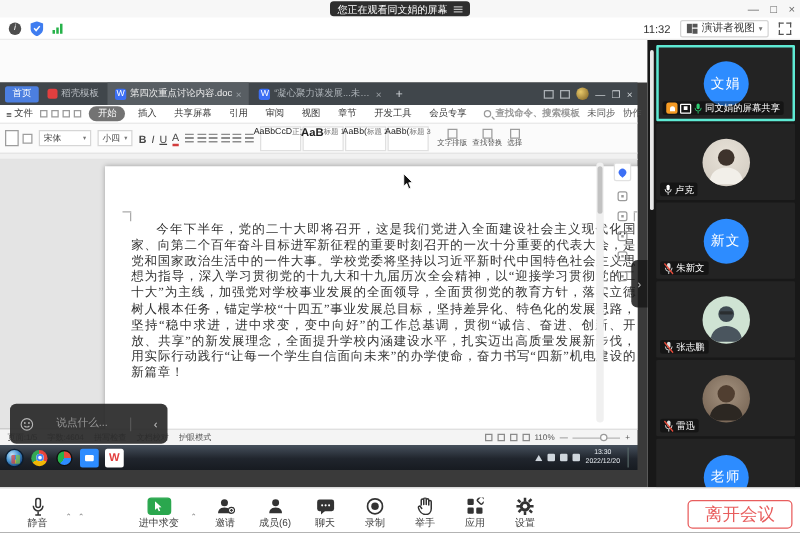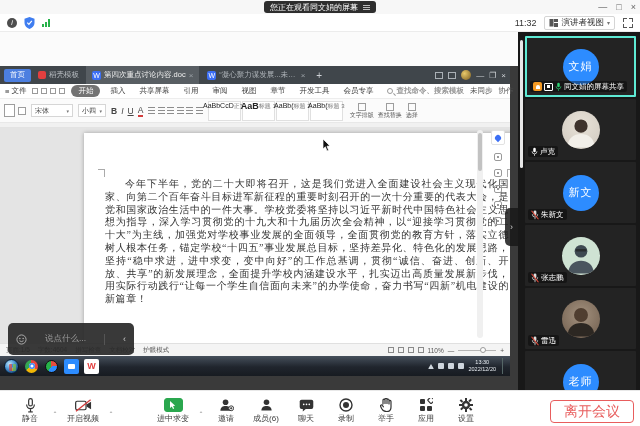--- a/index.html
+++ b/index.html
@@ -558,30 +558,20 @@
             <rect x="4" y="0.5" width="4" height="8" rx="2" fill="none" stroke="#333" stroke-width="1.3"></rect>
             <path d="M1.8 7 a4.2 4.5 0 0 0 8.4 0" stroke="#333" fill="none" stroke-width="1.3"></path>
             <line x1="6" y1="12" x2="6" y2="15" stroke="#333" stroke-width="1.3"></line>
             <line x1="3.5" y1="15" x2="8.5" y2="15" stroke="#333" stroke-width="1.3"></line>
           </svg>
       </span>
       <span>静音</span>
     </div>
     <span class="bb-chev">⌃</span>
 
-    <div class="bb-btn" style="width:46px">
-      <span class="ic">
-        <svg width="17" height="13" viewBox="0 0 18 13">
-            <rect x="0.7" y="2" width="11" height="9" rx="1.5" fill="none" stroke="#333" stroke-width="1.3"></rect>
-            <path d="M12.5 5.2 L17 2.5 V10.5 L12.5 7.8 Z" fill="#333"></path>
-            <line x1="1" y1="12.5" x2="16.5" y2="0.5" stroke="#d43c3c" stroke-width="1.4"></line>
-          </svg>
-      </span>
-      <span>开启视频</span>
-    </div>
     <span class="bb-chev">⌃</span>
 
     <span class="gap-share"></span>
 
     <div class="bb-btn" style="width:46px">
       <span class="ic">
         <span class="share-ic-box">
           <svg width="9" height="9" viewBox="0 0 9 9">
               <path d="M1 0 L1 7 L2.8 5.4 L4 8 L5.2 7.5 L4 5 L6.2 4.8 Z" fill="#fff"></path>
             </svg>

